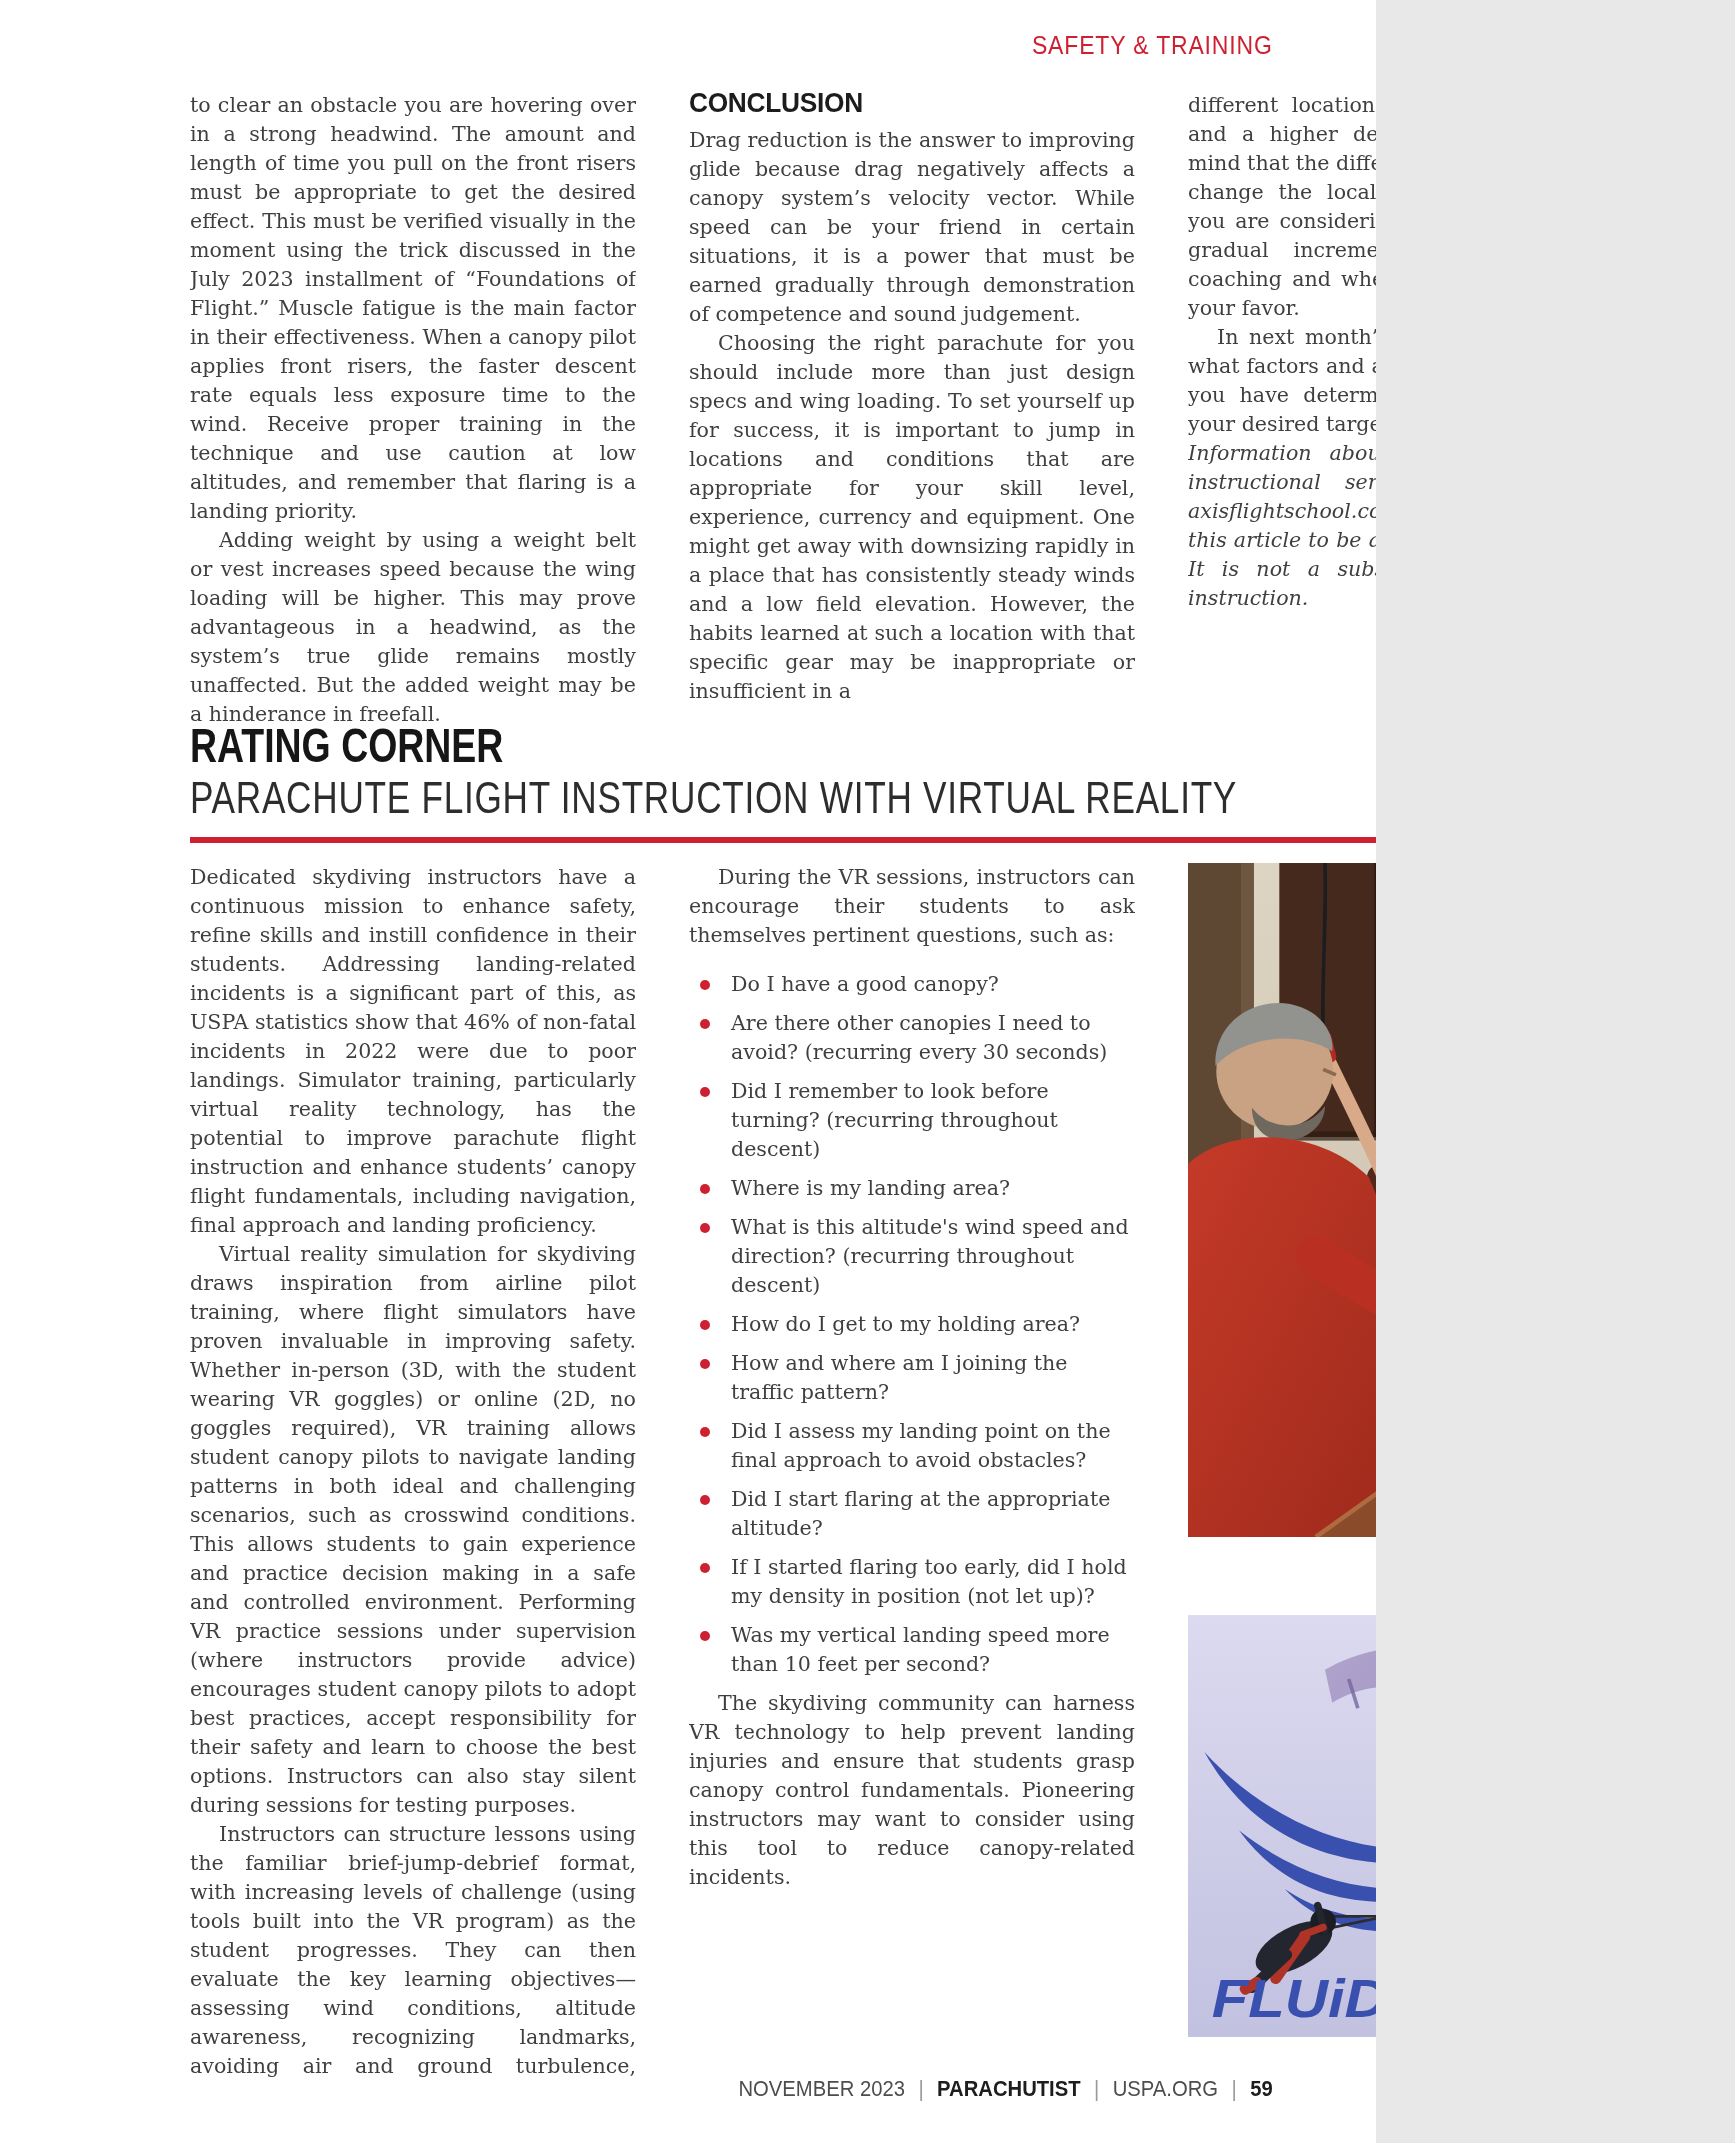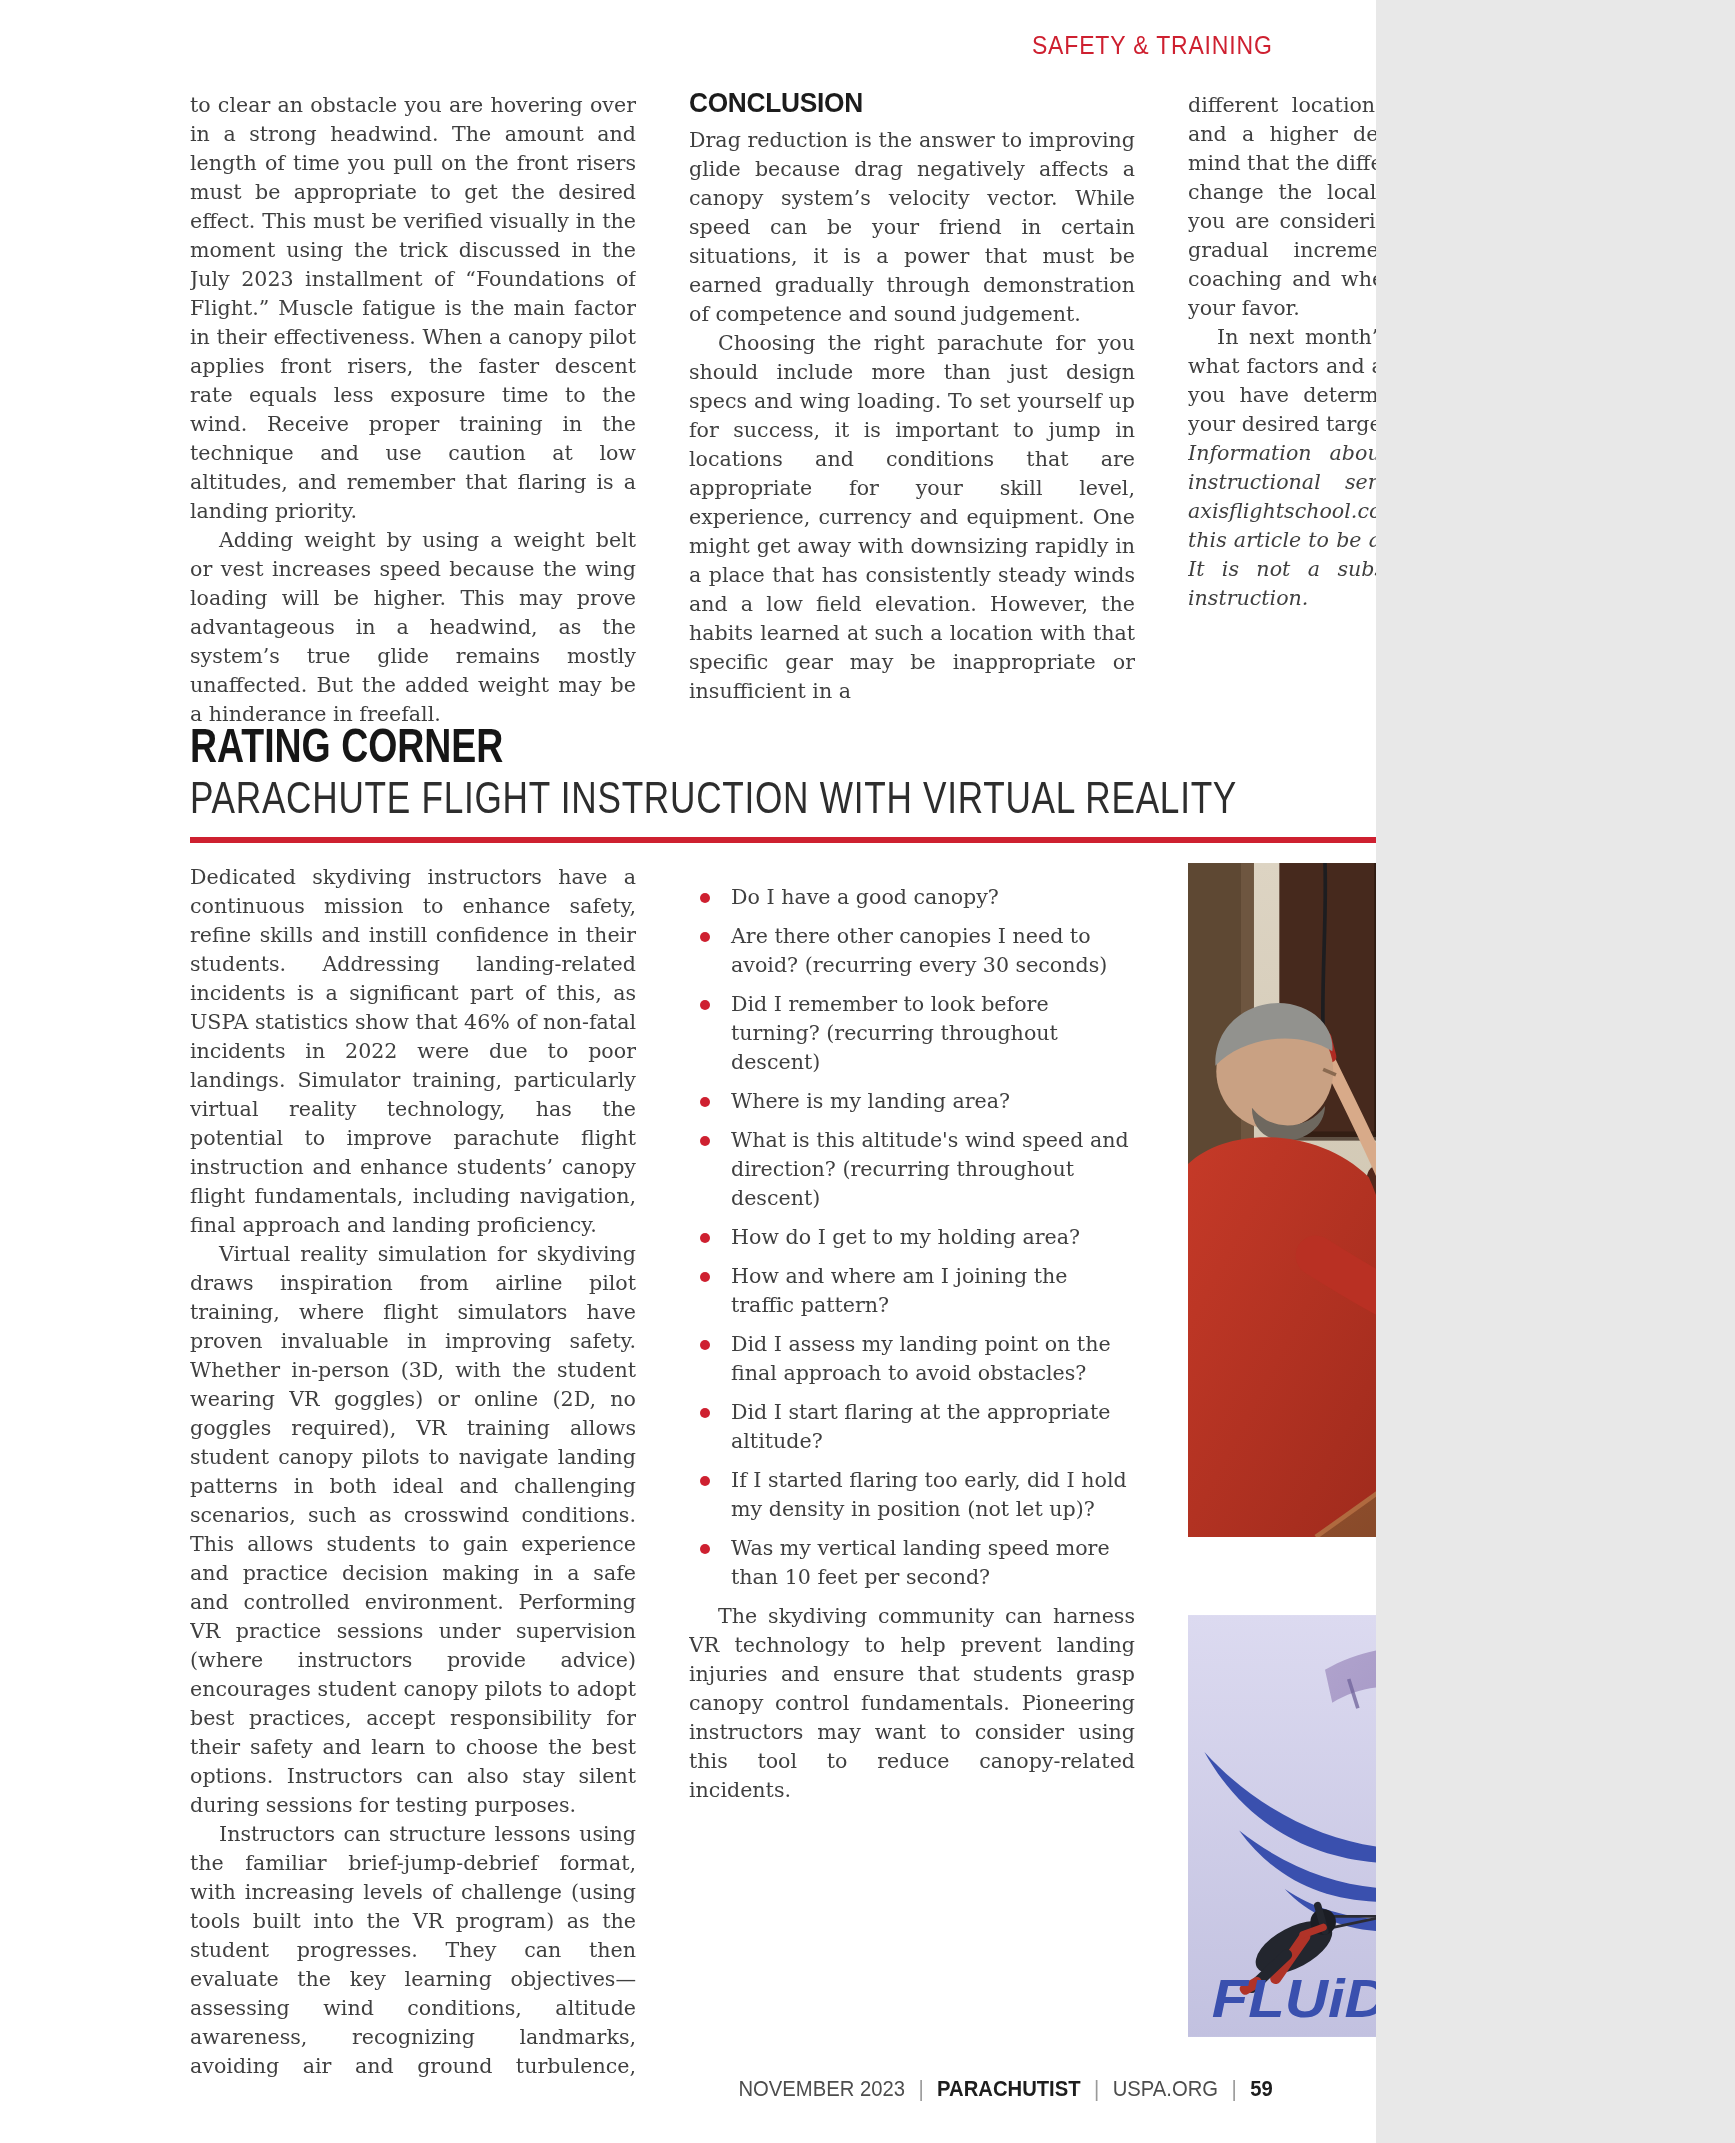--- a/index.html
+++ b/index.html
@@ -90,20 +90,21 @@
   <h2 class="rc-subtitle">PARACHUTE FLIGHT INSTRUCTION WITH VIRTUAL REALITY</h2>
   <div class="rc-rule"></div>
 
   <div class="col rc-col1">
     <p>Dedicated skydiving instructors have a continuous mission to enhance safety, refine skills and instill confidence in their students. Addressing landing-related incidents is a significant part of this, as USPA statistics show that 46% of non-fatal incidents in 2022 were due to poor landings. Simulator training, particularly virtual reality technology, has the potential to improve parachute flight instruction and enhance students’ canopy flight fundamentals, including navigation, final approach and landing proficiency.</p>
     <p class="indent">Virtual reality simulation for skydiving draws inspiration from airline pilot training, where flight simulators have proven invaluable in improving safety. Whether in-person (3D, with the student wearing VR goggles) or online (2D, no goggles required), VR training allows student canopy pilots to navigate landing patterns in both ideal and challenging scenarios, such as crosswind conditions. This allows students to gain experience and practice decision making in a safe and controlled environment. Performing VR practice sessions under supervision (where instructors provide advice) encourages student canopy pilots to adopt best practices, accept responsibility for their safety and learn to choose the best options. Instructors can also stay silent during sessions for testing purposes.</p>
     <p class="indent">Instructors can structure lessons using the familiar brief-jump-debrief format, with increasing levels of challenge (using tools built into the VR program) as the student progresses. They can then evaluate the key learning objectives—assessing wind conditions, altitude awareness, recognizing landmarks, avoiding air and ground turbulence, maintaining situ-</p>
   </div>
 
   <div class="col rc-col2">
+    <p class="indent">During the VR sessions, instructors can encourage their students to ask themselves pertinent questions, such as:</p>
     <ul class="q-list">
       <li>Do I have a good canopy?</li>
       <li>Are there other canopies I need to avoid? (recurring every 30 seconds)</li>
       <li>Did I remember to look before turning? (recurring throughout descent)</li>
       <li>Where is my landing area?</li>
       <li>What is this altitude's wind speed and direction? (recurring throughout descent)</li>
       <li>How do I get to my holding area?</li>
       <li>How and where am I joining the traffic pattern?</li>
       <li>Did I assess my landing point on the final approach to avoid obstacles?</li>
       <li>Did I start flaring at the appropriate altitude?</li>

